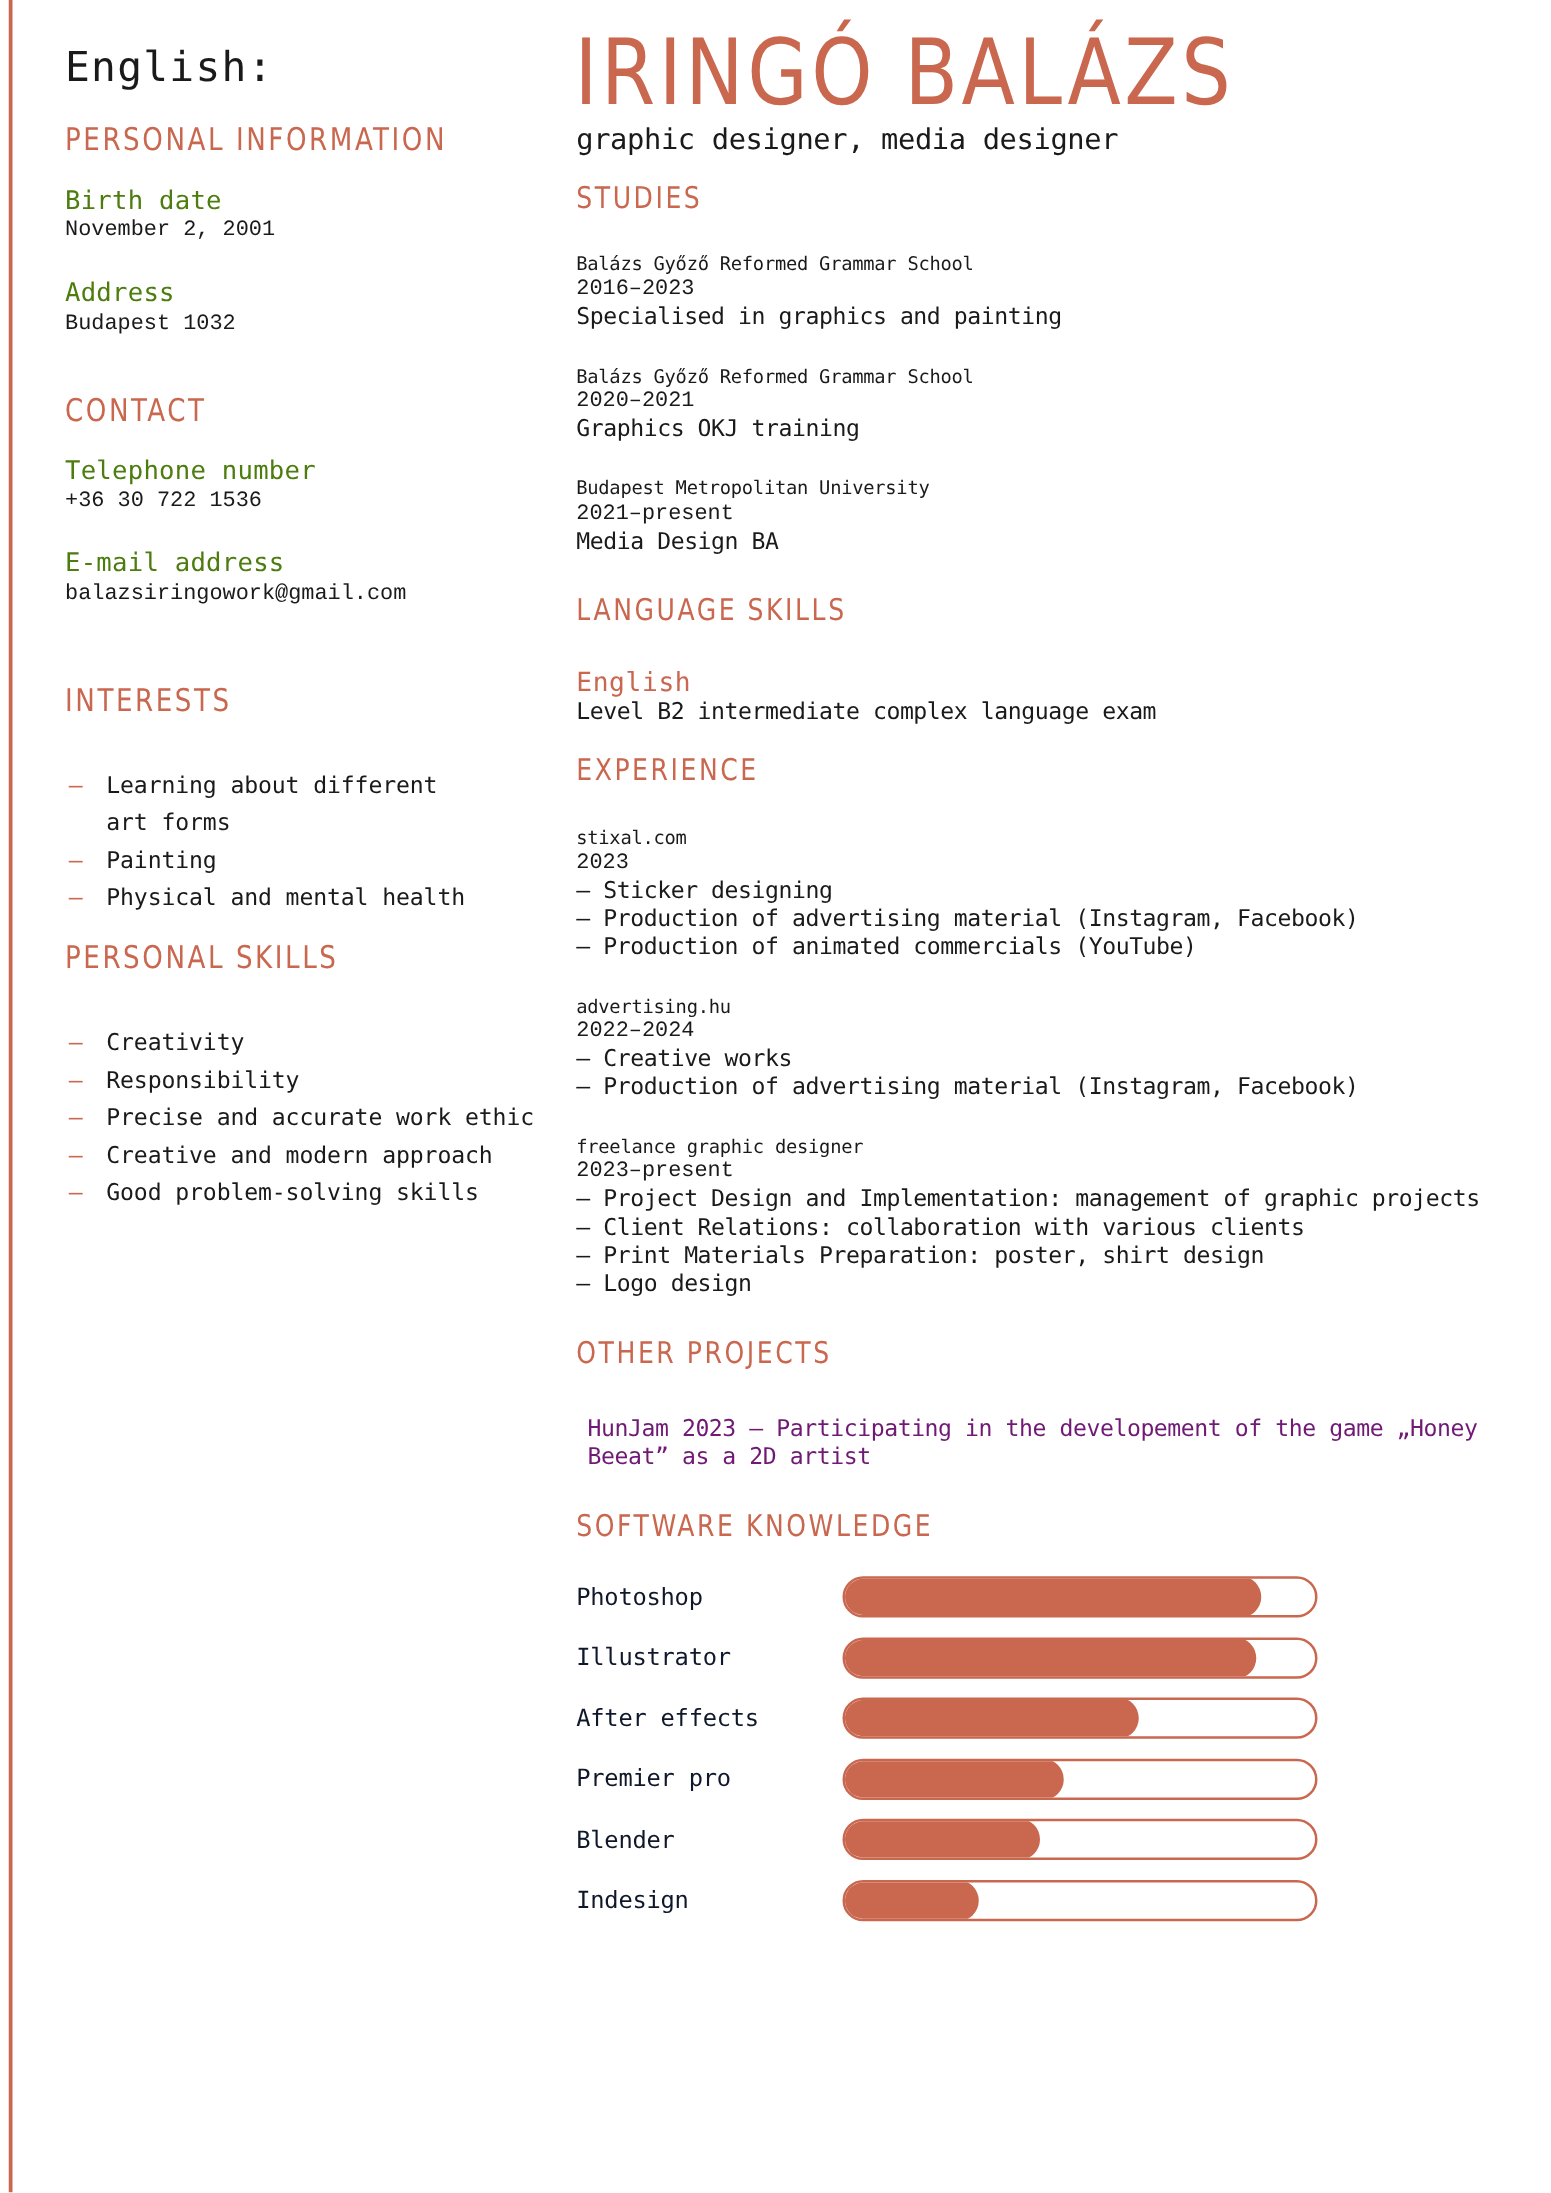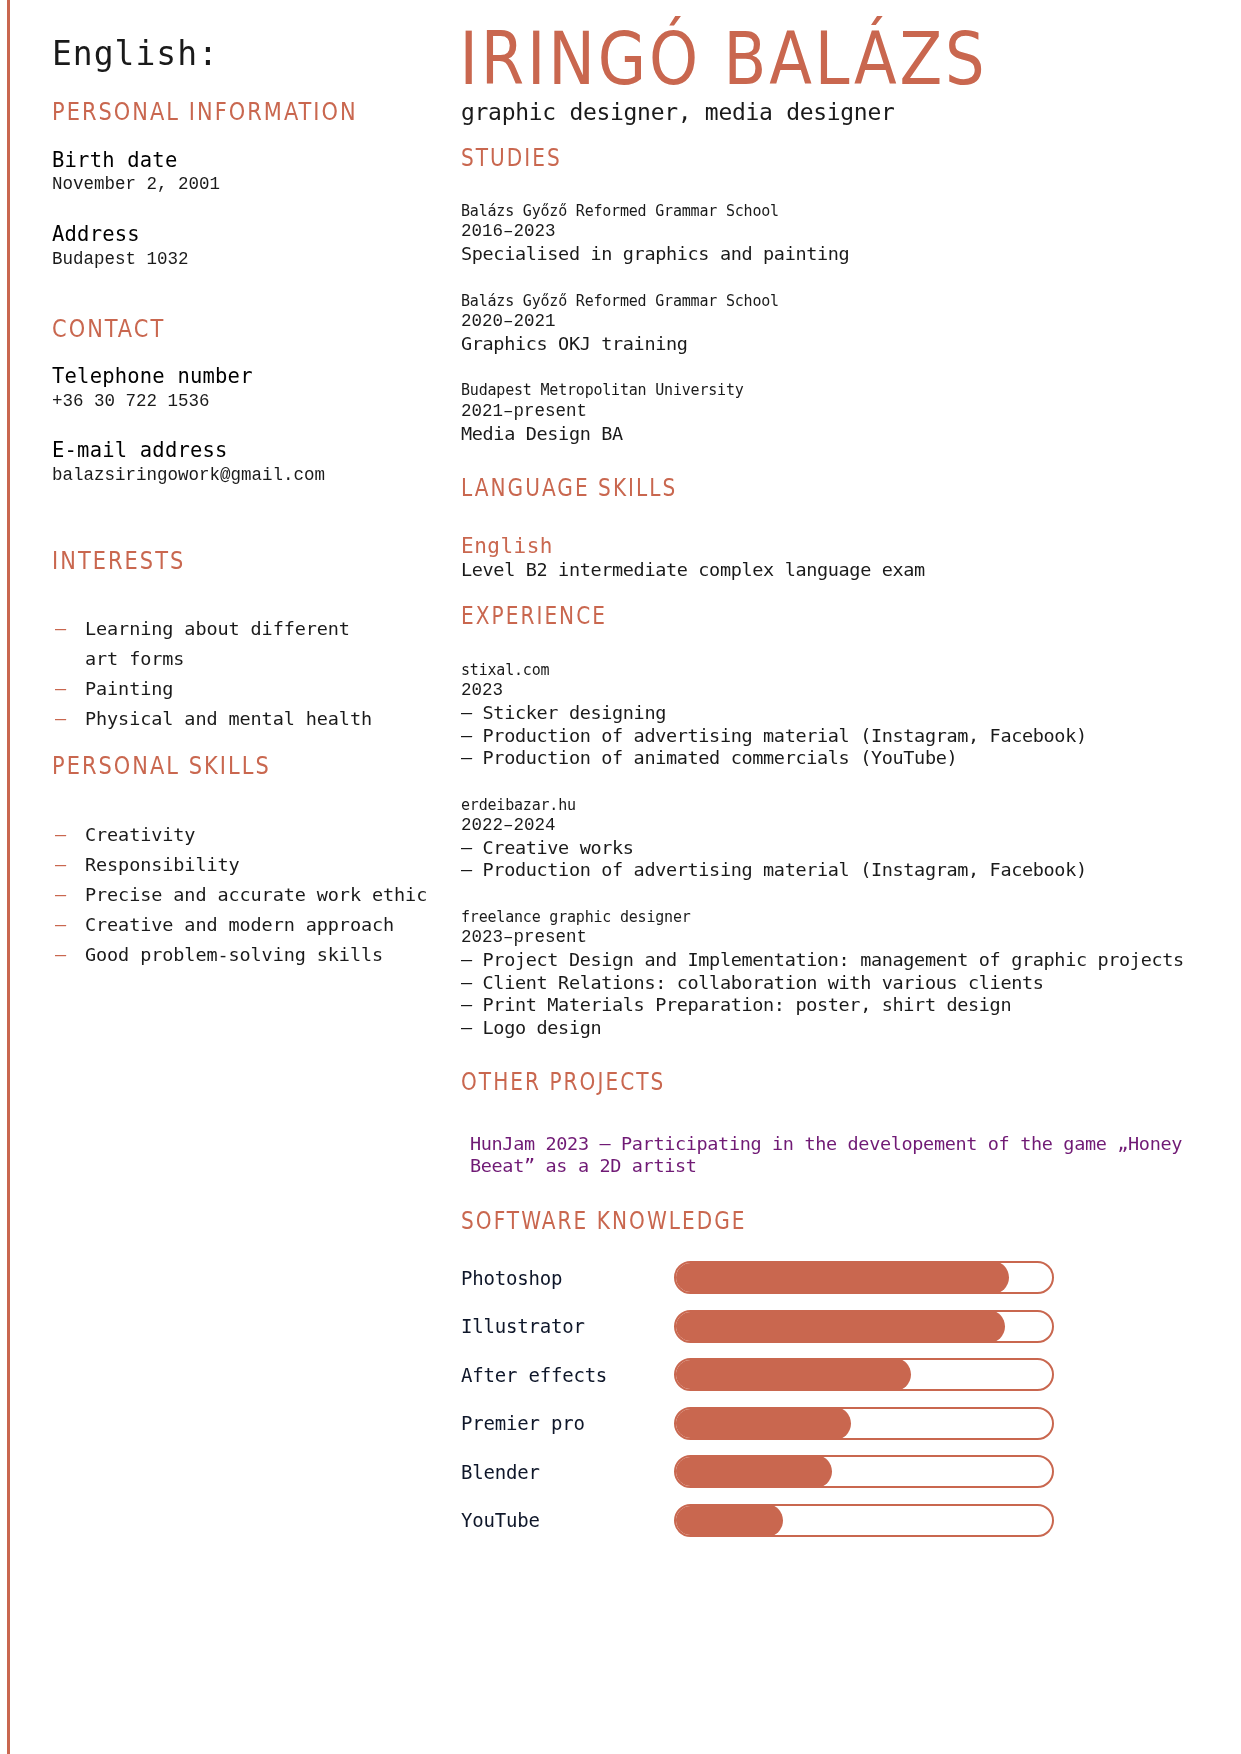--- a/index.html
+++ b/index.html
@@ -65,21 +65,21 @@
     margin: 0 0 22px 0;
     line-height: 1.1;
     font-weight: 400;
     transform: scaleX(0.93);
     transform-origin: left center;
   }
   .field { margin: 0 0 26px 0; }
   .field-label {
     font-family: "DejaVu Sans Mono", monospace;
     font-size: 20.5px;
-    color: #000000;
+    color: #4d7c0f;
     line-height: 1.25;
     letter-spacing: 0.2px;
   }
   .field-value {
     font-family: "Liberation Mono", "DejaVu Sans Mono", monospace;
     font-size: 17.5px;
     color: #1a1a1a;
     line-height: 1.3;
     letter-spacing: 0px;
   }
@@ -354,21 +354,21 @@
         <div class="entry">
           <div class="entry-title">stixal.com</div>
           <div class="entry-sub">2023</div>
           <div class="entry-line">– Sticker designing</div>
           <div class="entry-line">– Production of advertising material (Instagram, Facebook)</div>
           <div class="entry-line">– Production of animated commercials (YouTube)</div>
         </div>
         <div class="gap26"></div>
 
         <div class="entry">
-          <div class="entry-title">erdeibazar.hu</div>
+          <div class="entry-title">advertising.hu</div>
           <div class="entry-sub">2022–2024</div>
           <div class="entry-line">– Creative works</div>
           <div class="entry-line">– Production of advertising material (Instagram, Facebook)</div>
         </div>
         <div class="gap26"></div>
 
         <div class="entry">
           <div class="entry-title">freelance graphic designer</div>
           <div class="entry-sub">2023–present</div>
           <div class="entry-line">– Project Design and Implementation: management of graphic projects</div>
@@ -412,21 +412,21 @@
             <div class="skill-fill" style="width: calc(46% + 4px);"></div>
           </div>
         </div>
         <div class="skill-row">
           <div class="skill-label">Blender</div>
           <div class="skill-track">
             <div class="skill-fill" style="width: calc(41% + 4px);"></div>
           </div>
         </div>
         <div class="skill-row">
-          <div class="skill-label">YouTube</div>
+          <div class="skill-label">Indesign</div>
           <div class="skill-track">
             <div class="skill-fill" style="width: calc(28% + 4px);"></div>
           </div>
         </div>
       </div>
 
     </div>
   </div>
 </div>
 

